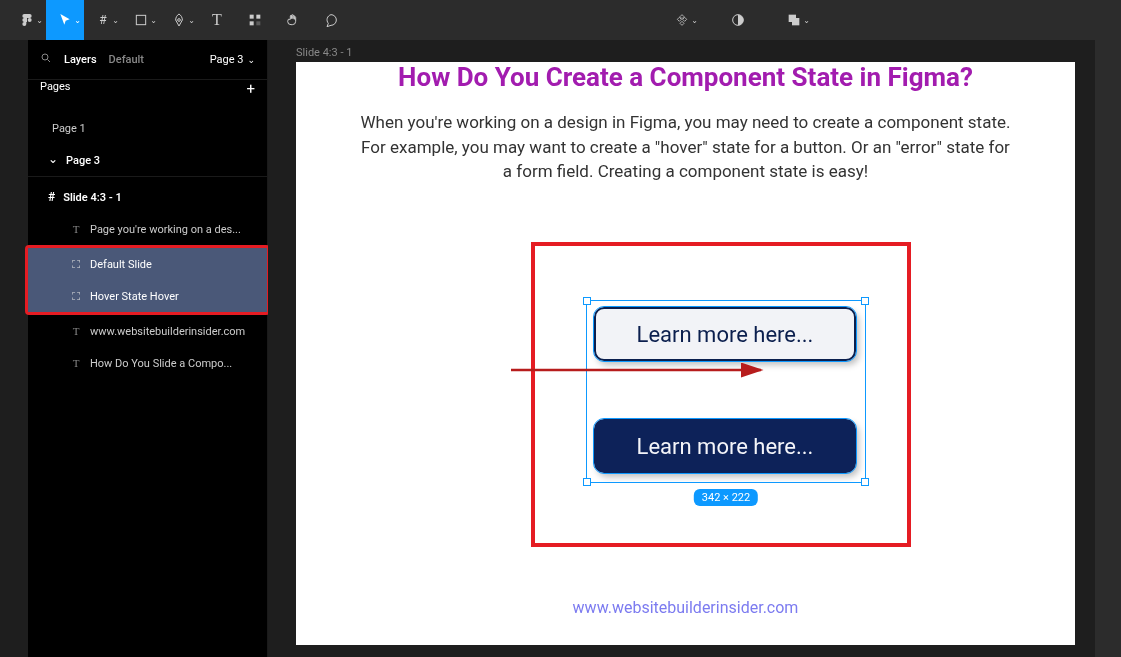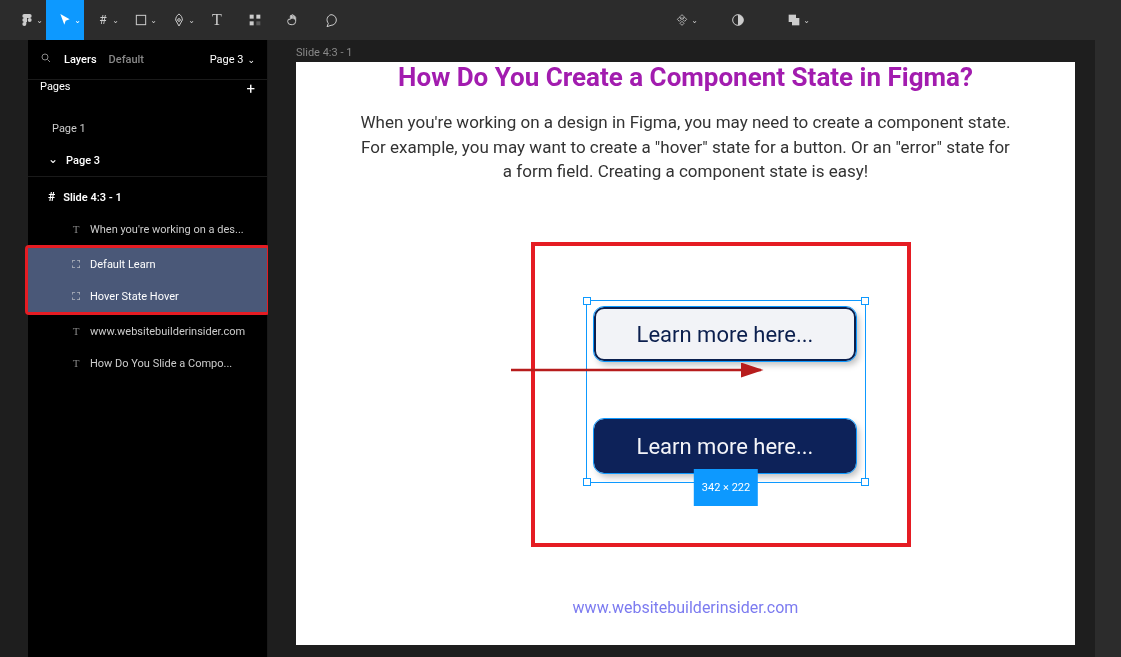--- a/index.html
+++ b/index.html
@@ -214,22 +214,22 @@
     .sel-handle.bl { bottom: -4px; left: -4px; }
     .sel-handle.br { bottom: -4px; right: -4px; }
     .size-badge {
       position: absolute;
       bottom: -24px;
       left: 50%;
       transform: translateX(-50%);
       background: #0d99ff;
       color: #fff;
       font-size: 11px;
-      padding: 12px 8px;
-      border-radius: 0;
+      padding: 2px 8px;
+      border-radius: 6px;
     }
     
     .btn-default {
       position: absolute;
       left: 298px;
       top: 245px;
       width: 262px;
       height: 54px;
       background: #f2f3f7;
       border: 2px solid #0b1f4e;
@@ -374,26 +374,26 @@
     <div class="page-item">Page 1</div>
     <div class="page-item current">Page 3</div>
 
     <div class="layers-section">
       <div class="frame-label">
         <span class="hash-icon">#</span>
         <span>Slide 4:3 - 1</span>
       </div>
       <div class="layer-item">
         <span class="layer-icon-slot">T</span>
-        <span>When you're working on a des...</span>
+        <span>Page you're working on a des...</span>
       </div>
       <div class="annot-box">
         <div class="layer-item selected">
           <span class="layer-icon-slot">⛶</span>
-          <span>Default Learn</span>
+          <span>Default Slide</span>
         </div>
         <div class="layer-item selected">
           <span class="layer-icon-slot">⛶</span>
           <span>Hover State Hover</span>
         </div>
       </div>
       <div class="layer-item">
         <span class="layer-icon-slot">T</span>
         <span>www.websitebuilderinsider.com</span>
       </div>

